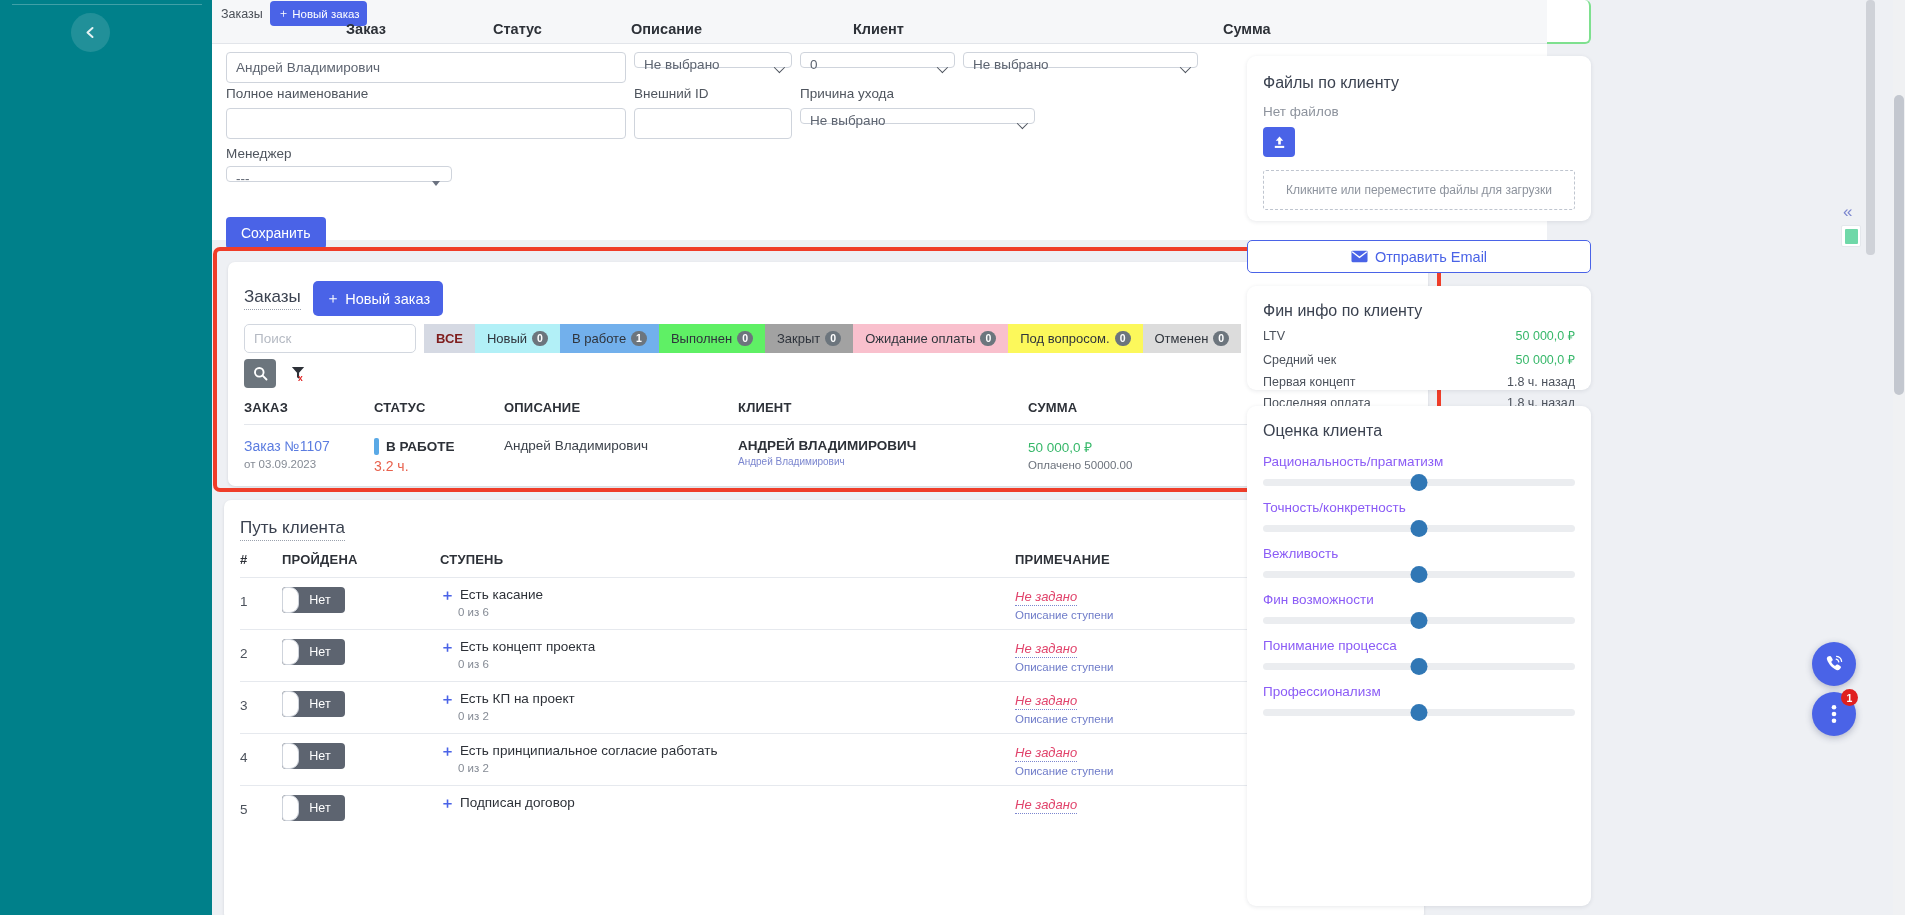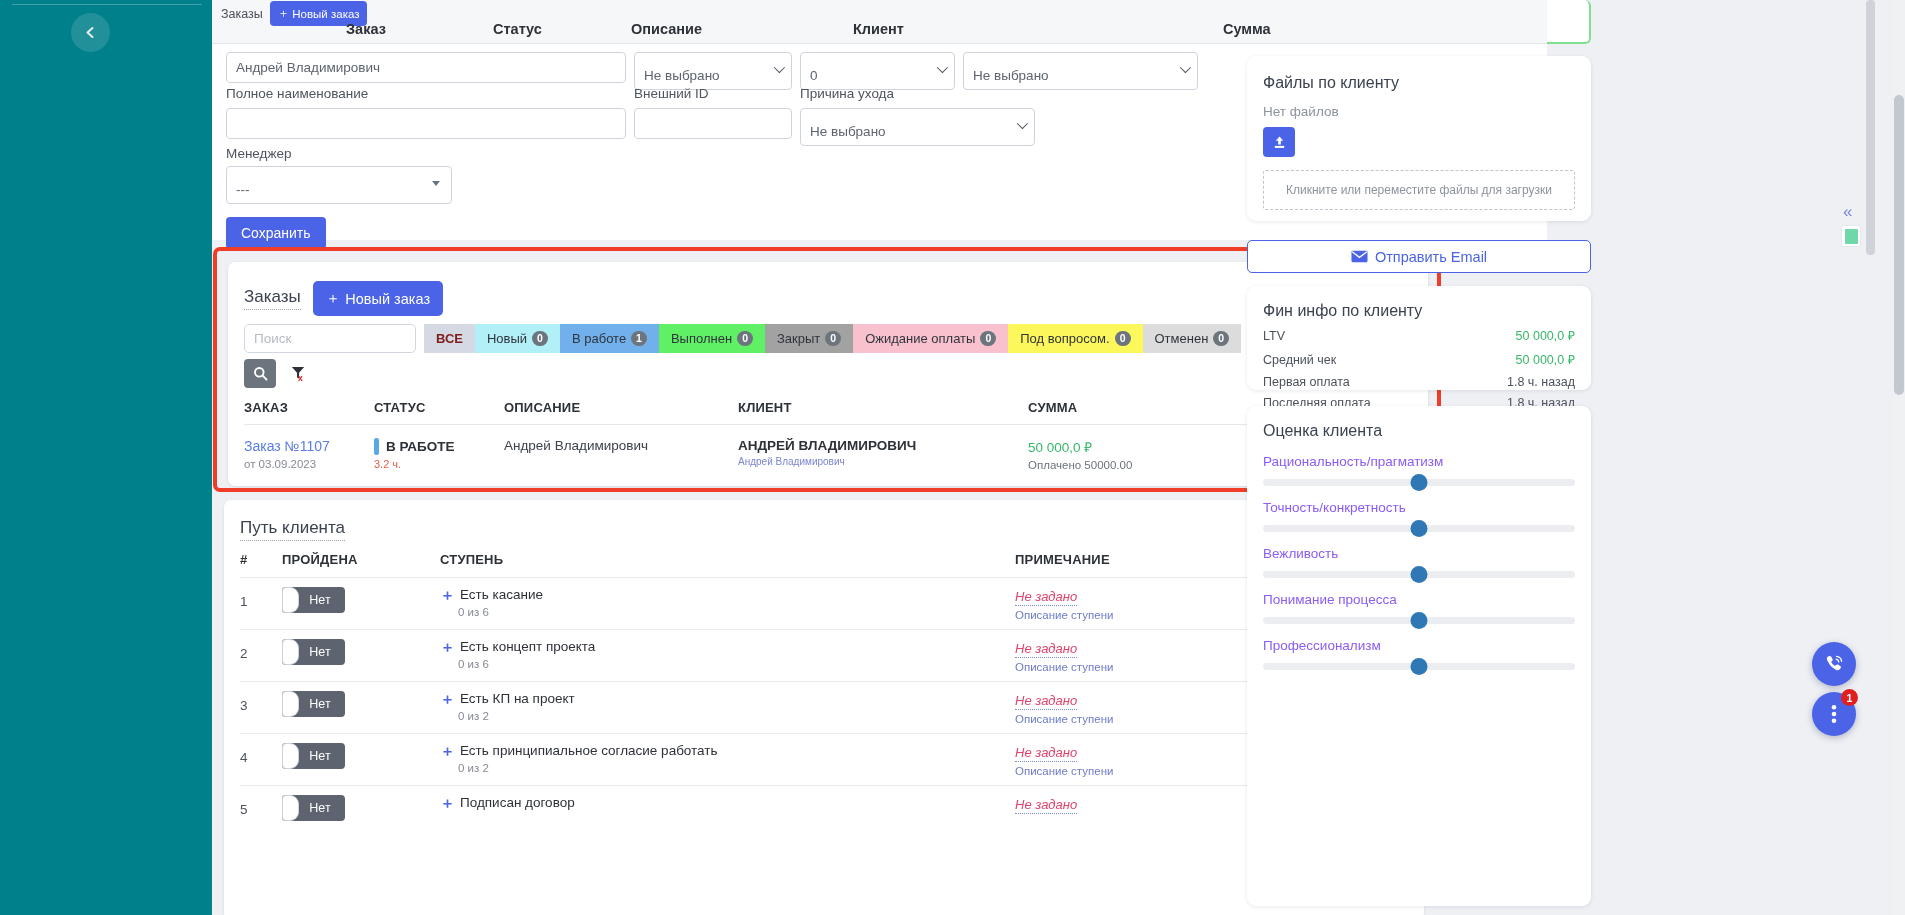--- a/index.html
+++ b/index.html
@@ -70,21 +70,21 @@
     background: #fff;
   }
   .inp {
     border: 1px solid #cfd4dc; border-radius: 4px; height: 31px;
     background: #fff; font-size: 13.5px; color: #5d6470;
     padding: 0 9px; font-family: "Liberation Sans", sans-serif;
     display: flex; align-items: center;
   }
   .inp.empty { color: #b7bcc6; }
   .sel {
-    border: 1px solid #cfd4dc; border-radius: 4px; height: 38px;
+    border: 1px solid #cfd4dc; border-radius: 4px; height: 16px;
     background: #fff; font-size: 13.5px; color: #5d6470;
     padding: 8px 24px 0 9px; font-family: "Liberation Sans", sans-serif;
     display: flex; align-items: center; position: relative; cursor: pointer;
   }
   .sel::after {
     content: ""; position: absolute; right: 9px; top: 12px;
     width: 7px; height: 7px;
     border-right: 1.6px solid #4c525c; border-bottom: 1.6px solid #4c525c;
     transform: rotate(45deg) translateY(-2px);
   }
@@ -161,21 +161,21 @@
   .ohead span { font-size: 13px; font-weight: bold; color: #2d3138; letter-spacing: .2px; }
   .oc0 { width: 130px; } .oc1 { width: 130px; } .oc2 { width: 234px; }
   .oc3 { width: 290px; } .oc4 { width: 200px; }
   .orow { display: flex; padding-top: 13px; }
   .order-link { font-size: 14px; color: #5b7ce0; cursor: pointer; display: block; }
   .order-sub { font-size: 11.5px; color: #858b95; margin-top: 3px; }
   .status-cell { display: flex; flex-direction: column; }
   .status-line { display: flex; align-items: center; gap: 7px; }
   .status-bar { width: 5px; height: 17px; background: #5aa9e6; border-radius: 2px; }
   .status-txt { font-size: 13.5px; font-weight: bold; color: #2d3138; }
-  .status-time { font-size: 11px; color: #e8604c; margin-top: 3px; }
+  .status-time { font-size: 14px; color: #e8604c; margin-top: 3px; }
   .desc-cell { font-size: 13.5px; color: #3c424b; }
   .client-main { font-size: 13.5px; font-weight: bold; color: #2d3138; }
   .client-sub { font-size: 10px; color: #7b86cf; margin-top: 3px; }
   .sum-main { font-size: 13.5px; color: #37b86a; }
   .sum-sub { font-size: 11.5px; color: #6d737d; margin-top: 3px; }
   .chat-bubble-icon { position: absolute; right: 16px; top: 152px; cursor: pointer; }
 
   
   .path-card {
     position: absolute; left: 12px; top: 500px; width: 1200px; height: 420px;
@@ -614,21 +614,21 @@
       <div id="fin-rows">
           <div class="fin-row">
             <span class="fin-k">LTV</span>
             <span class="fin-v money">50 000,0 ₽</span>
           </div>
           <div class="fin-row">
             <span class="fin-k">Средний чек</span>
             <span class="fin-v money">50 000,0 ₽</span>
           </div>
           <div class="fin-row">
-            <span class="fin-k">Первая оплата</span>
+            <span class="fin-k">Первая концепт</span>
             <span class="fin-v time">1.8 ч. назад</span>
           </div>
           <div class="fin-row">
             <span class="fin-k">Последняя оплата</span>
             <span class="fin-v time">1.8 ч. назад</span>
           </div>
         </div>
     </div>
 
     <div class="rcard score-card">
@@ -641,20 +641,26 @@
             </div>
           </div>
           <div class="score-item">
             <div class="score-label">Точность/конкретность</div>
             <div class="slider">
               <span class="thumb" style="left: 50%;"></span>
             </div>
           </div>
           <div class="score-item">
             <div class="score-label">Вежливость</div>
+            <div class="slider">
+              <span class="thumb" style="left: 50%;"></span>
+            </div>
+          </div>
+          <div class="score-item">
+            <div class="score-label">Фин возможности</div>
             <div class="slider">
               <span class="thumb" style="left: 50%;"></span>
             </div>
           </div>
           <div class="score-item">
             <div class="score-label">Понимание процесса</div>
             <div class="slider">
               <span class="thumb" style="left: 50%;"></span>
             </div>
           </div>

